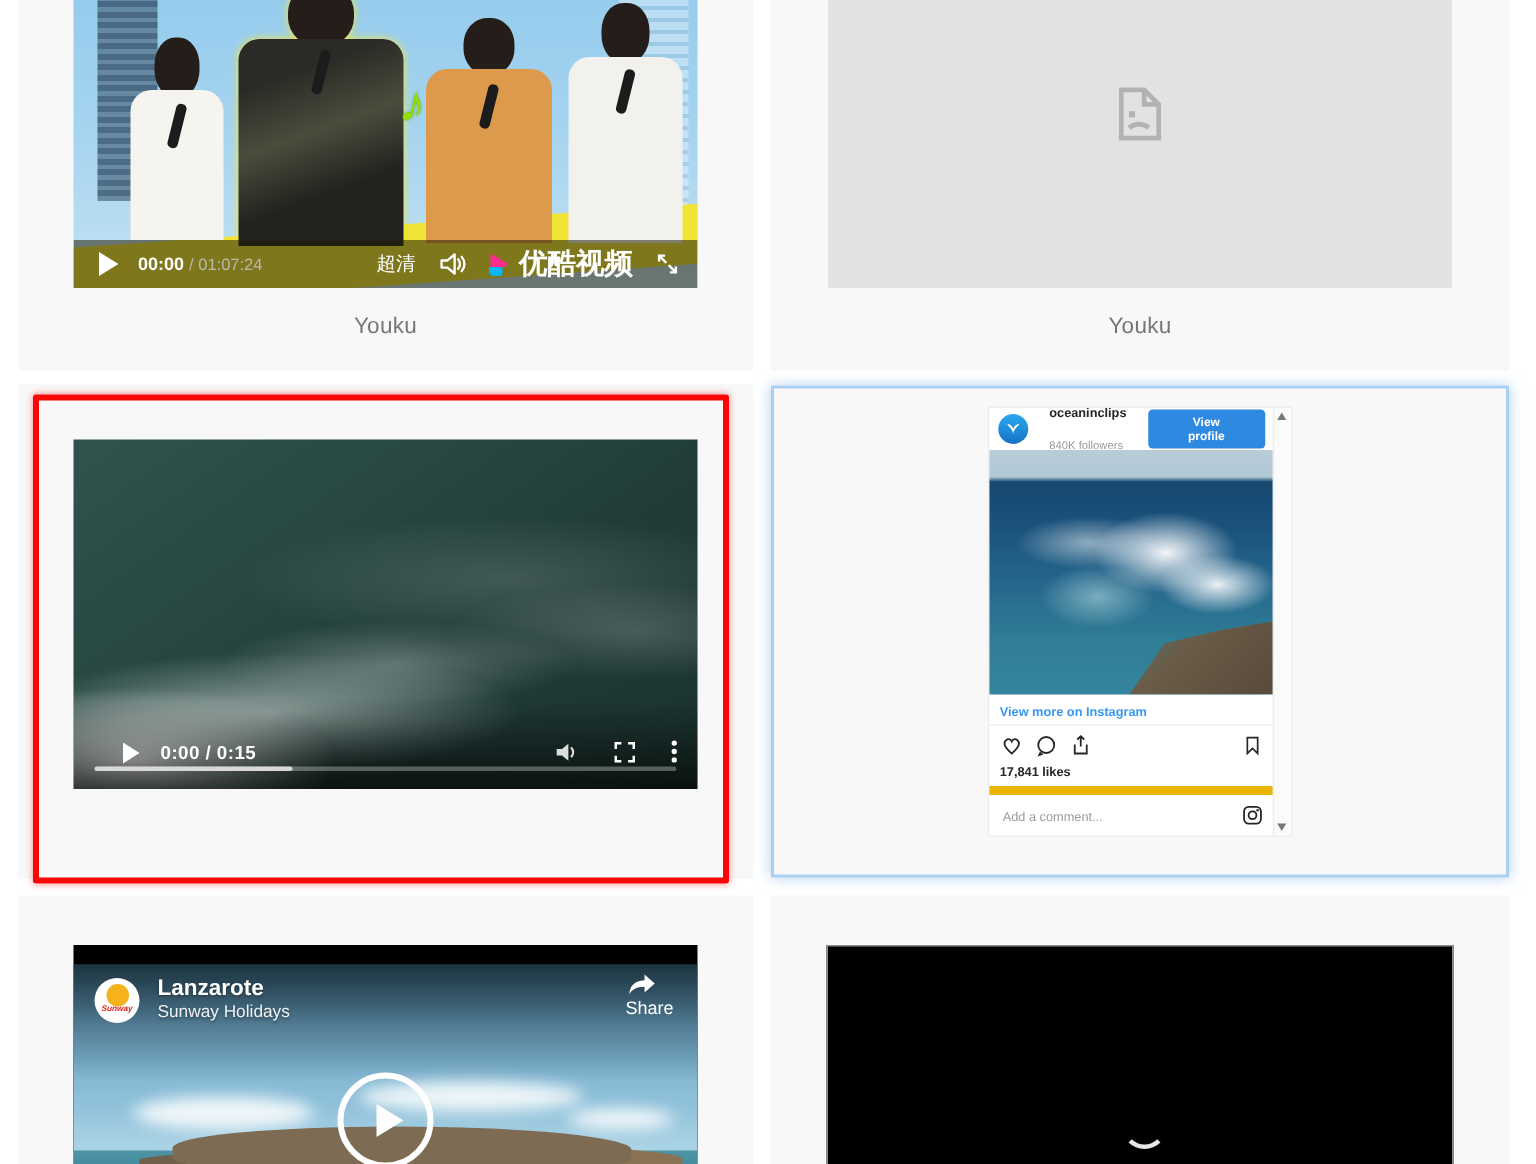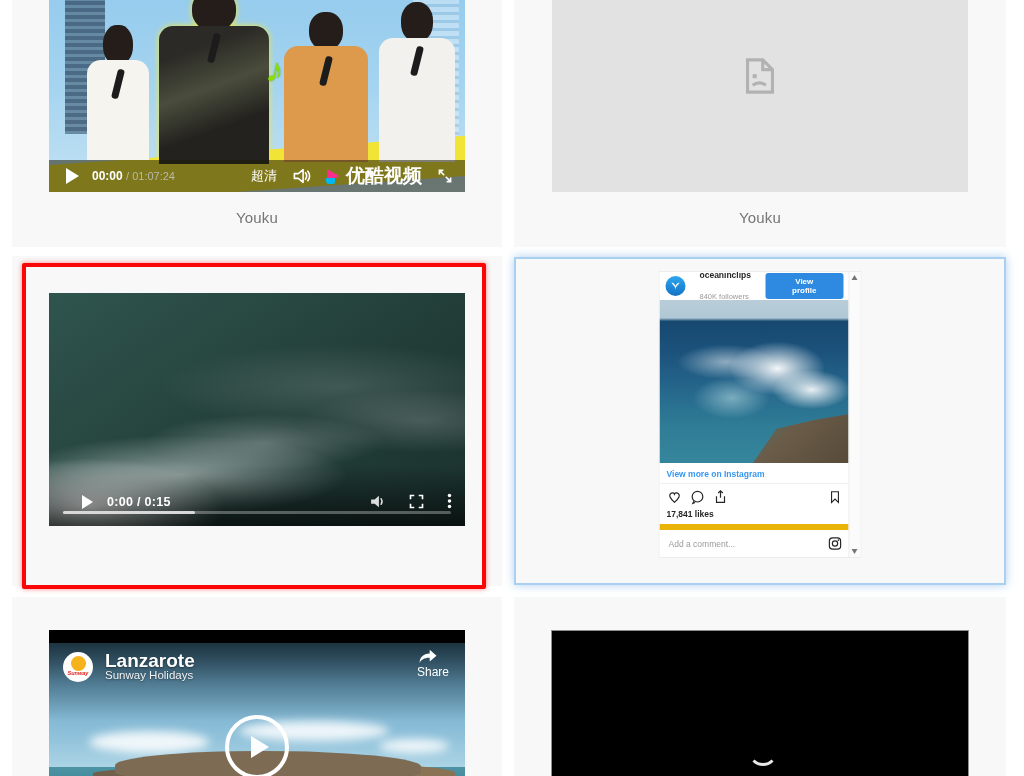--- a/index.html
+++ b/index.html
@@ -129,21 +129,21 @@
       background:linear-gradient(180deg,#4d93a4,#2e7b8e 40%,#2a7187);}
   .vm-island{position:absolute;left:66px;bottom:82px;width:306px;height:30px;background:#7d6b53;
       border-radius:48% 52% 30% 30%;box-shadow:40px 6px 0 -6px #8a7254, -30px 8px 0 -8px #6f5f4b;}
   .vm-shade{position:absolute;left:0;right:0;top:13px;height:78px;
       background:linear-gradient(180deg,rgba(0,0,0,.55),rgba(0,0,0,0));}
   .vm-head{position:absolute;left:0;right:0;top:13px;height:60px;color:#fff;}
   .vm-ava{position:absolute;left:14px;top:9px;width:30px;height:30px;background:#fff;border-radius:50%;
       display:flex;flex-direction:column;align-items:center;overflow:hidden;}
   .vm-sun{width:15px;height:15px;border-radius:50%;background:#f5b21a;margin-top:4px;}
   .vm-sunway{font-size:5.5px;font-weight:bold;color:#d22;font-style:italic;margin-top:-1px;}
-  .vm-title{position:absolute;left:56px;top:7px;font-size:19px;font-weight:bold;text-shadow:0 1px 2px rgba(0,0,0,.4);}
+  .vm-title{position:absolute;left:56px;top:7px;font-size:15px;font-weight:bold;text-shadow:0 1px 2px rgba(0,0,0,.4);}
   .vm-channel{position:absolute;left:56px;top:26px;font-size:11.5px;color:rgba(255,255,255,.92);text-shadow:0 1px 2px rgba(0,0,0,.4);}
   .vm-share{position:absolute;right:16px;top:5px;text-align:center;color:#fff;font-size:12px;}
   .vm-play{position:absolute;left:50%;top:50%;transform:translate(-50%,-50%);width:56px;height:56px;
       border:4.5px solid #fff;border-radius:50%;display:flex;align-items:center;justify-content:center;z-index:3;}
   .vm-play .tri{width:0;height:0;border-left:18px solid #fff;border-top:11px solid transparent;border-bottom:11px solid transparent;margin-left:5px;}
 
   
   .ld{background:#000;border:1px solid #8f8f8f;top:33px;}
   .spinner{position:absolute;left:50%;top:50%;width:24px;height:24px;margin:-12px 0 0 -12px;
       border:3px solid transparent;border-bottom-color:#e8e8e8;border-radius:50%;

